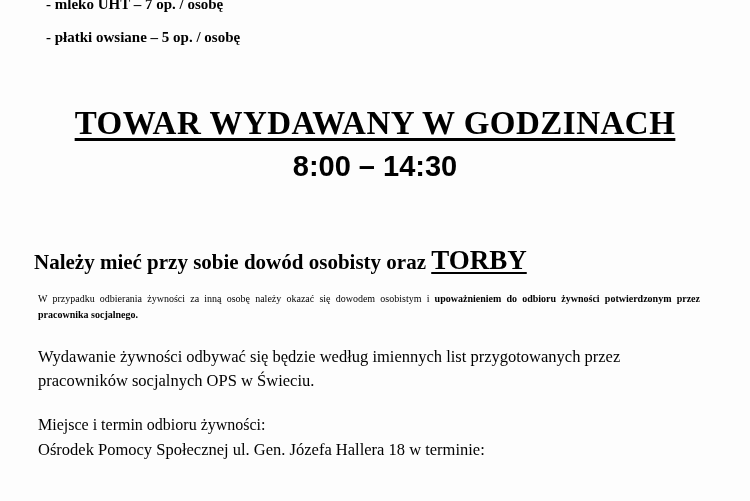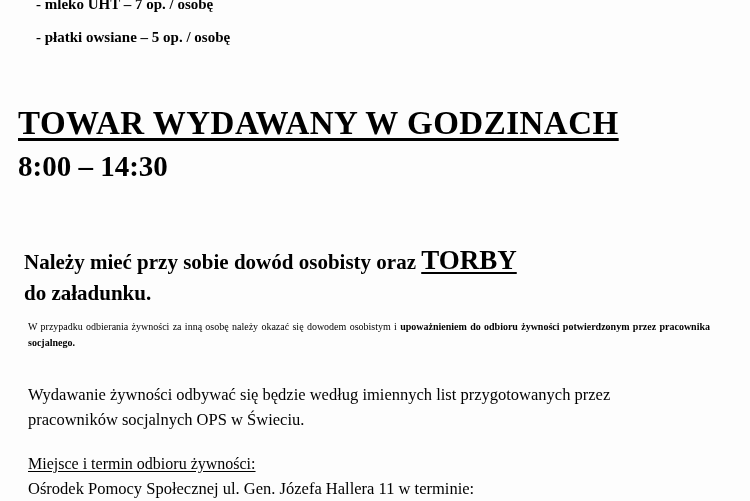--- a/index.html
+++ b/index.html
@@ -13,21 +13,21 @@
     overflow: hidden;
     font-family: "Liberation Serif", serif;
     color: #000000;
   }
   .page {
     position: relative;
     width: 750px;
     height: 501px;
     background: #fdfdfd;
     box-sizing: border-box;
-    padding: 0 18px;
+    padding: 0 28px;
   }
 
   
   .bullets {
     padding-top: 0px;
     margin: 0;
     font-family: "Liberation Serif", serif;
     font-weight: bold;
     font-size: 15px;
     line-height: 1.55;
@@ -43,33 +43,34 @@
   }
   .bullet-clip .bullet-line {
     position: absolute;
     top: -7px;
     left: 0;
     padding-left: 18px;
   }
 
   
   .heading-block {
+    text-align: center;
     margin-top: 56px;
   }
   .heading-main {
     font-family: "Liberation Serif", serif;
     font-weight: bold;
     font-size: 33px;
     letter-spacing: 0.5px;
     text-decoration: underline;
     text-underline-offset: 4px;
     display: inline-block;
   }
   .heading-hours {
-    font-family: Liberation Serif, serif;
+    font-family: Liberation Sans, sans-serif;
     font-weight: bold;
     font-size: 29px;
     margin-top: 8px;
   }
 
   
   .para-strong {
     margin-top: 59px;
     font-family: "Liberation Serif", serif;
     font-weight: bold;
@@ -90,34 +91,33 @@
     font-family: "Liberation Serif", serif;
     font-size: 10px;
     line-height: 1.6;
     text-align: justify;
   }
   .para-justify .b {
     font-weight: bold;
   }
 
   .para-plain {
-    margin-top: 32px;
+    margin-top: 22px;
     padding-left: 10px;
     padding-right: 30px;
     font-family: "Liberation Serif", serif;
     font-size: 16.5px;
     line-height: 1.5;
   }
 
   .para-underline-label {
     margin-top: 22px;
     padding-left: 10px;
     font-family: "Liberation Serif", serif;
     font-size: 16px;
-    text-decoration: underline;
     text-underline-offset: 2px;
     display: block;
   }
   .para-address {
     margin-top: 6px;
     padding-left: 10px;
     font-family: "Liberation Serif", serif;
     font-size: 16.5px;
   }
 </style>
@@ -133,25 +133,24 @@
     <div class="bullet-line">- płatki owsiane – 5 op. / osobę</div>
   </div>
 
   <div class="heading-block">
     <div class="heading-main">TOWAR WYDAWANY W GODZINACH</div>
     <div class="heading-hours">8:00 – 14:30</div>
   </div>
 
   <div class="para-strong">
     <span>Należy mieć przy sobie dowód osobisty oraz </span><span class="torby">TORBY</span><br>
-    <span>do załadunku.</span>
   </div>
 
   <div class="para-justify">
     <span>W przypadku odbierania żywności za inną osobę należy okazać się dowodem osobistym i </span><span class="b">upoważnieniem do odbioru żywności potwierdzonym przez pracownika socjalnego.</span>
   </div>
 
   <div class="para-plain">Wydawanie żywności odbywać się będzie według imiennych list przygotowanych przez pracowników socjalnych OPS w Świeciu.</div>
 
   <span class="para-underline-label">Miejsce i termin odbioru żywności:</span>
-  <div class="para-address">Ośrodek Pomocy Społecznej ul. Gen. Józefa Hallera 11 w terminie:</div>
+  <div class="para-address">Ośrodek Pomocy Społecznej ul. Gen. Józefa Hallera 18 w terminie:</div>
 
 </div>
 
 </body></html>

